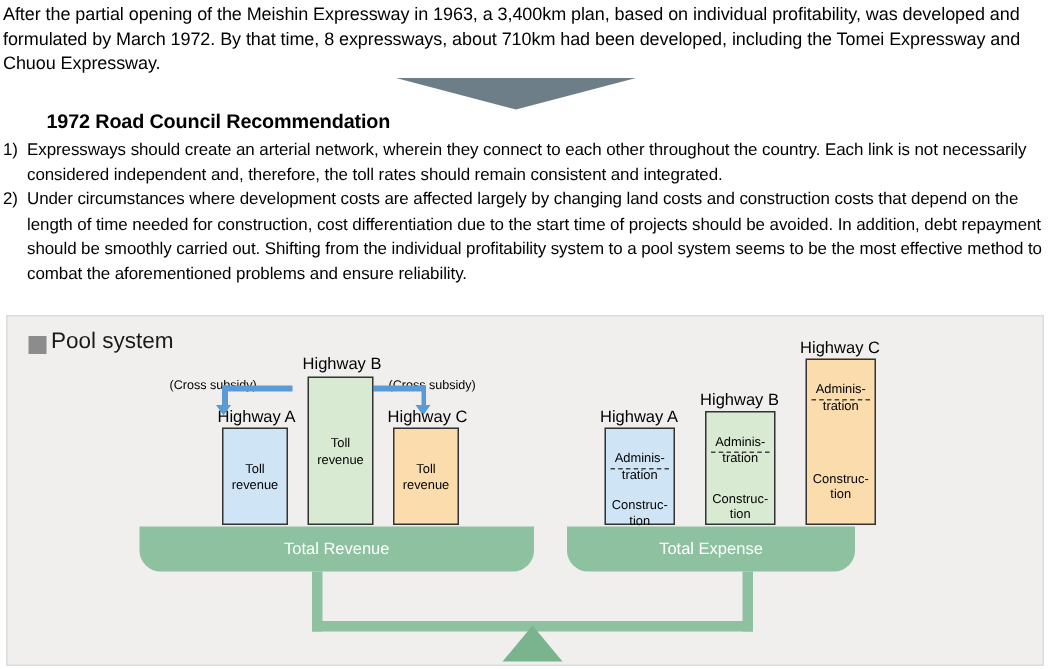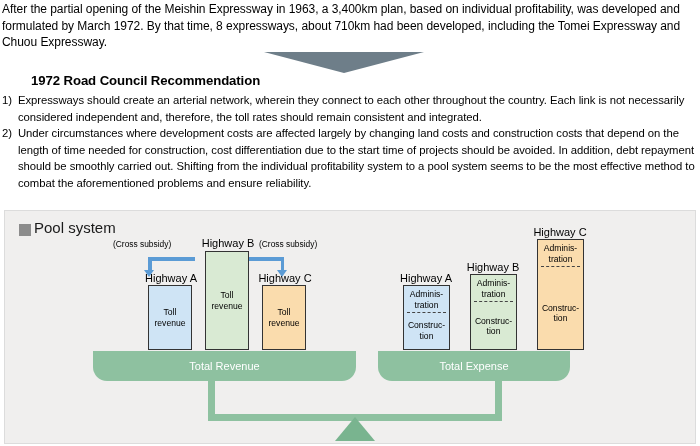--- a/index.html
+++ b/index.html
@@ -128,34 +128,36 @@
     position: absolute;
     left: 0;
     right: 0;
     display: flex;
     flex-direction: column;
     align-items: center;
     justify-content: center;
     font-size: 8.6px;
     line-height: 10.2px;
     text-align: center;
+    margin-top: 11px;
   }
   .seg-divider {
     position: absolute;
     left: 3px;
     right: 3px;
     border-top: 1px dashed #444;
   }
 
   
   .cross-subsidy-label {
     position: absolute;
     font-size: 8.4px;
     white-space: nowrap;
     color: #000;
+    margin-top: 12px;
   }
   .arrow-h {
     position: absolute;
     height: 3.5px;
     background: #5b9bd5;
   }
   .arrow-v {
     position: absolute;
     width: 3.5px;
     background: #5b9bd5;

